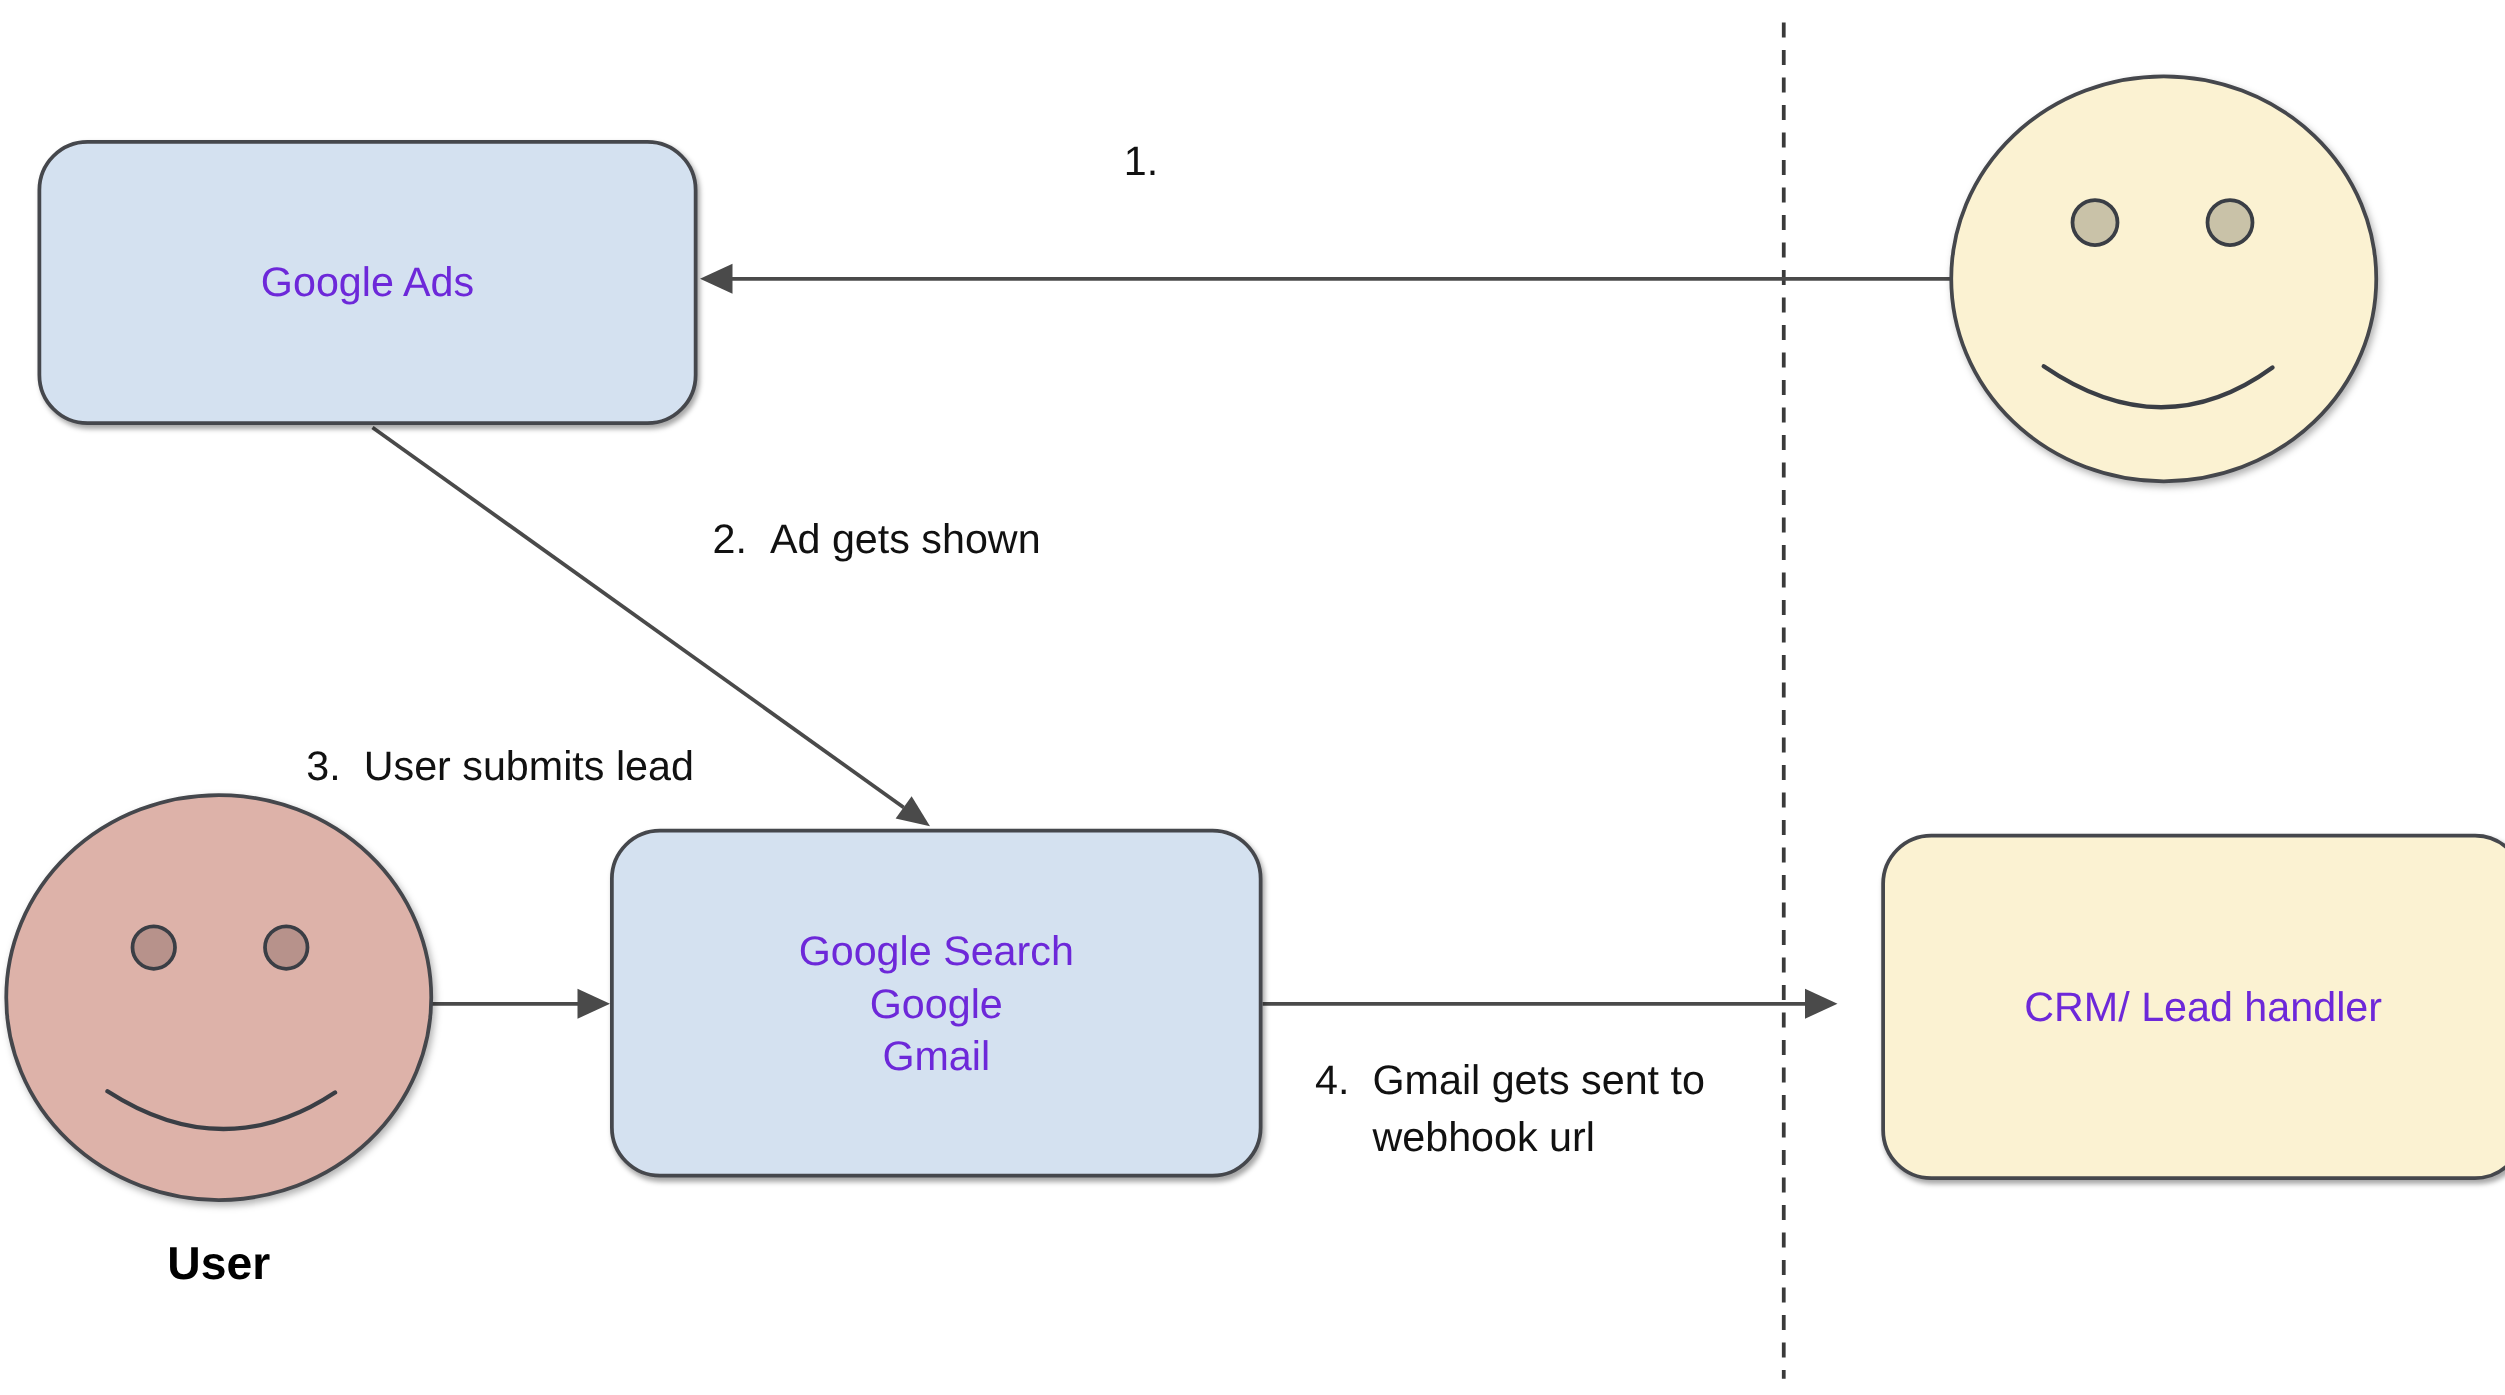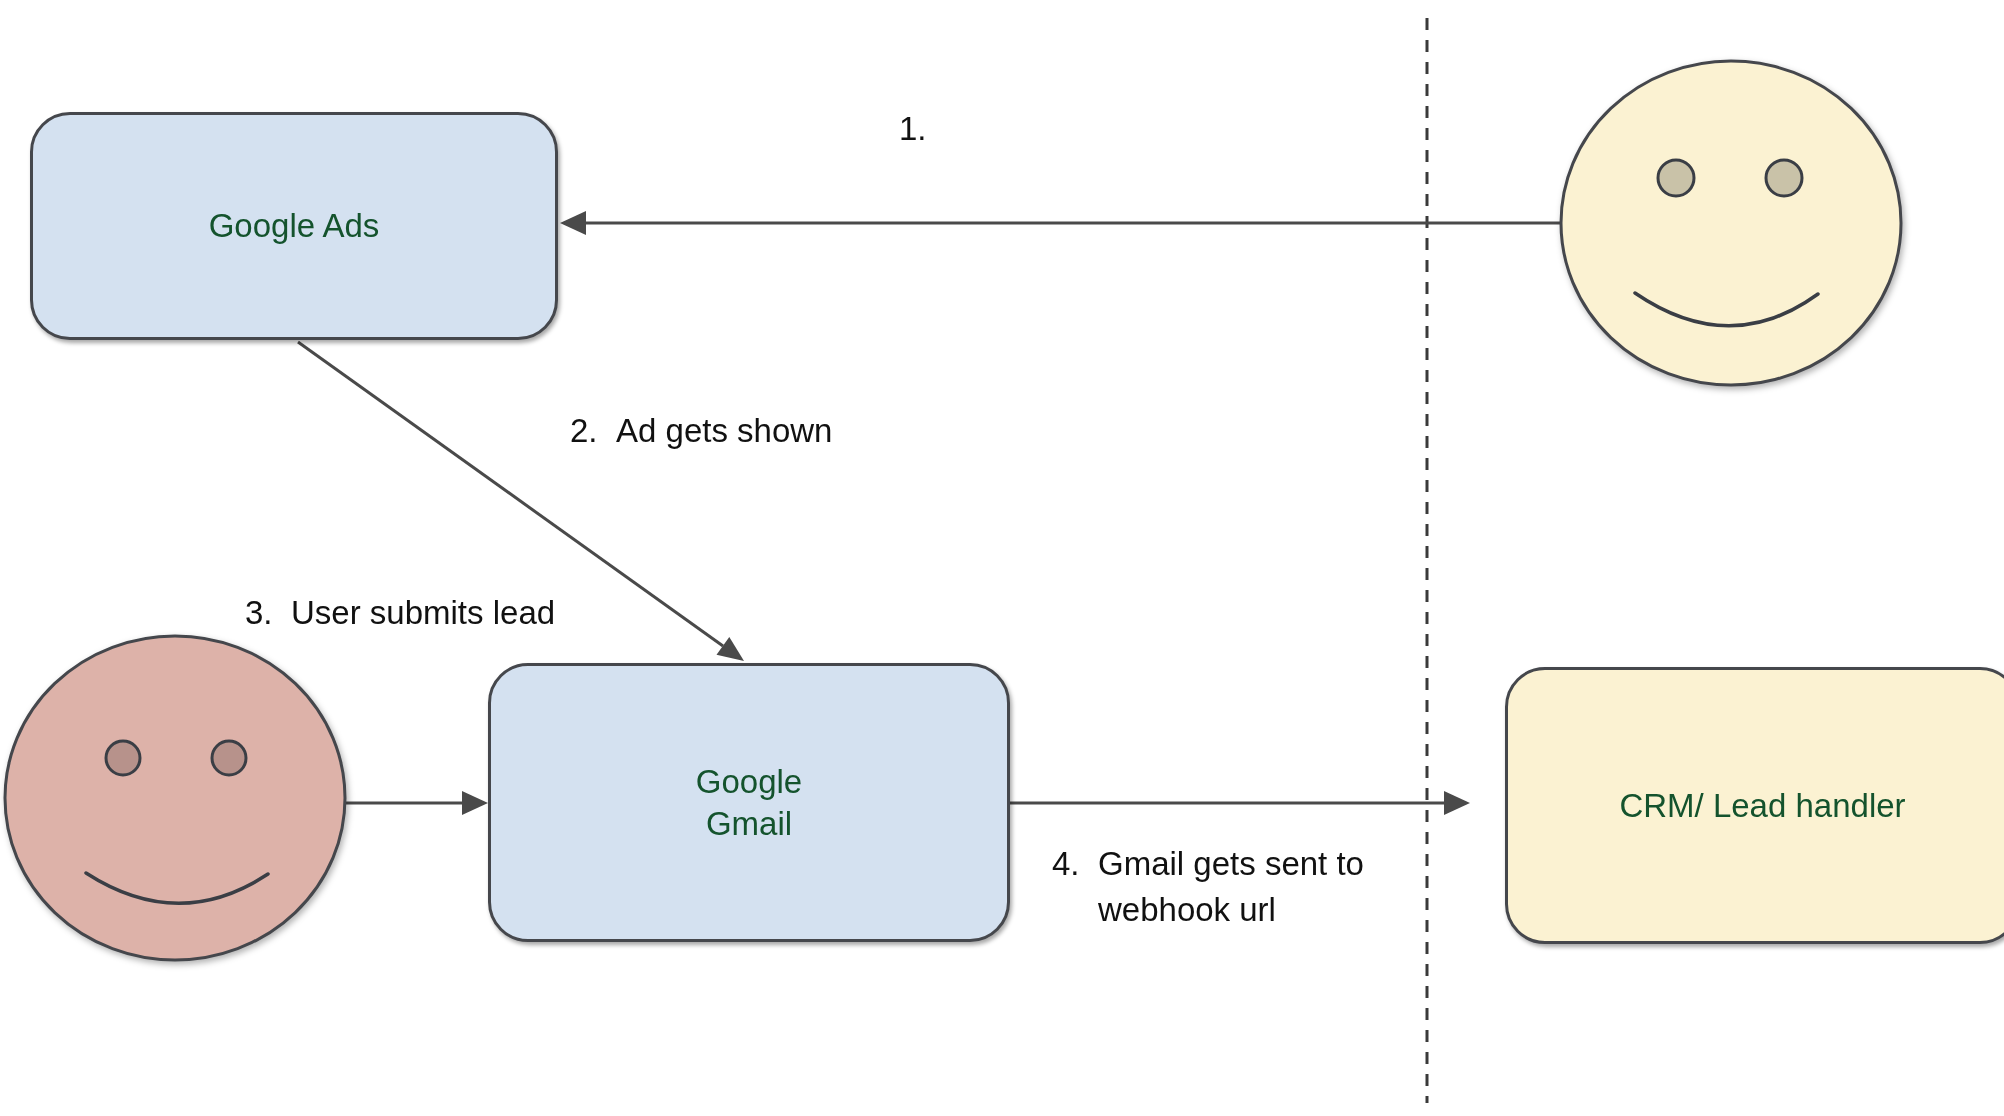--- a/index.html
+++ b/index.html
@@ -14,21 +14,21 @@
   .node{
     position:absolute;
     box-sizing:border-box;
     border:3px solid #45474c;
     border-radius:40px;
     display:flex;
     flex-direction:column;
     align-items:center;
     justify-content:center;
     font-size:33px;
-    color:#14532d;
+    color:#6d28d9;
     text-align:center;
     line-height:42px;
     box-shadow:2px 3px 4px rgba(0,0,0,0.35);
   }
   .node.blue{background:#d4e1f0;}
   .node.yellow{background:#fbf2d2;}
   #box-google-ads{left:30px;top:112px;width:528px;height:228px;}
   #box-surfaces{left:488px;top:663px;width:522px;height:279px;}
   #box-crm{left:1473px;top:667px;width:515px;height:277px;margin-left:32px;}
   .actor-label{
@@ -97,28 +97,30 @@
       <circle cx="1784" cy="178" r="18" stroke="#3a3e45" stroke-width="3" fill="#c9c2a8"></circle>
       <path d="M 1635 293 Q 1730 358 1818 294" fill="none" stroke="#3a3e45" stroke-width="3.5" stroke-linecap="round"></path>
     </g>
   </svg>
 
   <div class="node blue" id="box-google-ads">
     <span>Google Ads</span>
   </div>
 
   <div class="node blue" id="box-surfaces">
+    <span>Google Search</span>
     <span>Google</span>
     <span>Gmail</span>
   </div>
 
   <div class="node yellow" id="box-crm">
     <span>CRM/ Lead handler</span>
   </div>
 
+  <div class="actor-label" id="label-user">User</div>
 
   <div class="annotation" id="annotation-1">
     <span class="num">1.</span>
   </div>
 
   <div class="annotation" id="annotation-2">
     <span class="num">2.</span>
     <span class="txt">Ad gets shown</span>
   </div>
 

